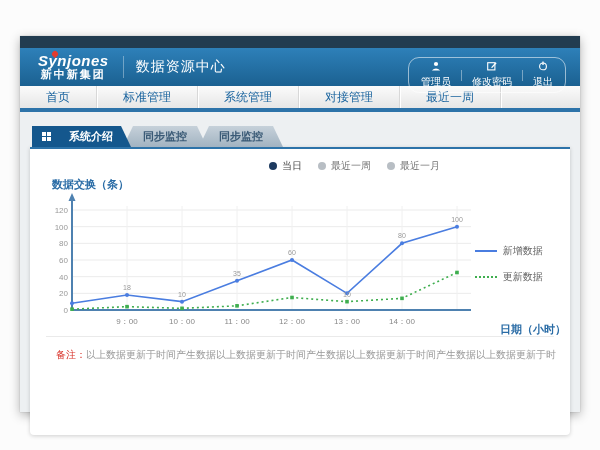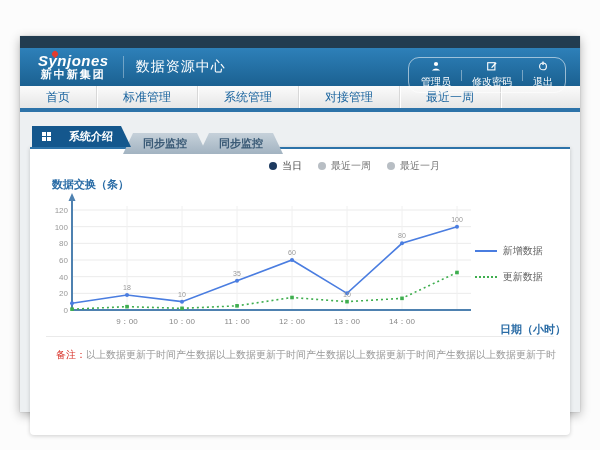--- a/index.html
+++ b/index.html
@@ -16,21 +16,21 @@
   .user-pill { position:absolute; right:14px; top:9px; display:flex; align-items:center; border:1px solid rgba(255,255,255,.55); border-radius:11px; padding:3px 12px; font-size:10px; gap:10px; }
   .user-item { display:flex; align-items:center; gap:4px; cursor:pointer; white-space:nowrap;flex-direction:column; }
   .user-sep { width:1px; height:11px; background:rgba(255,255,255,.4); }
   .uicon { width:10px; height:10px; display:inline-block; }
   .nav { height:26px; background:linear-gradient(#fbfbfb,#e6e6e6); border-bottom:4px solid #2d73a9; display:flex; align-items:stretch; }
   .nav-item { padding:0 26px; display:flex; align-items:center; font-size:12px; font-weight:normal; color:#19639e; cursor:pointer; border-right:1px solid #d8d8d8; box-shadow:1px 0 0 #fff; }
   .content { padding:14px 10px 0 10px; }
   .tabs { display:flex; margin-left:2px; height:21px; position:relative; z-index:2; }
   .tab { height:21px; line-height:21px; font-size:11px; font-weight:bold; cursor:pointer; }
   .tab.active { background:#14578d; color:#fff; padding:0 18px 0 10px; display:flex; align-items:center; gap:18px; clip-path:polygon(0 0,calc(100% - 10px) 0,100% 100%,0 100%); z-index:3; }
-  .tab.inactive { background:linear-gradient(#c6d1da,#a2b3c1); color:#3a5a76; padding:0 20px; margin-left:-8px; clip-path:polygon(10px 0,calc(100% - 10px) 0,100% 100%,0 100%); z-index:1;margin-top:7px; }
+  .tab.inactive { background:linear-gradient(#c6d1da,#a2b3c1); color:#3a5a76; padding:0 20px; margin-left:-8px; clip-path:polygon(10px 0,calc(100% - 10px) 0,100% 100%,0 100%); z-index:1; }
   .panel { background:#fff; border-top:2px solid #2d73a9; border-radius:0 0 4px 4px; box-shadow:0 1px 4px rgba(0,0,0,.18); height:288px; position:relative; padding:8px 14px 0 14px; }
   .range-group { position:absolute; top:10px; right:130px; display:flex; gap:16px; font-size:10px; color:#777; }
   .range-opt { display:flex; align-items:center; gap:5px; cursor:pointer; }
   .radio-dot { width:8px; height:8px; border-radius:50%; background:#b8bec4; display:inline-block; }
   .range-opt.selected .radio-dot { background:#1d3a5f; }
   .range-opt.selected { color:#444; }
   .chart-title { margin:20px 0 0 8px; color:#2a6ca6; font-weight:bold; font-size:11px; }
   .chart-row { display:flex; margin-top:0; position:relative; }
   .legend { margin-left:4px; padding-top:52px; width:86px; display:flex; flex-direction:column; gap:12px; font-size:10px; color:#666; }
   .legend-row { display:flex; align-items:center; gap:6px; }

